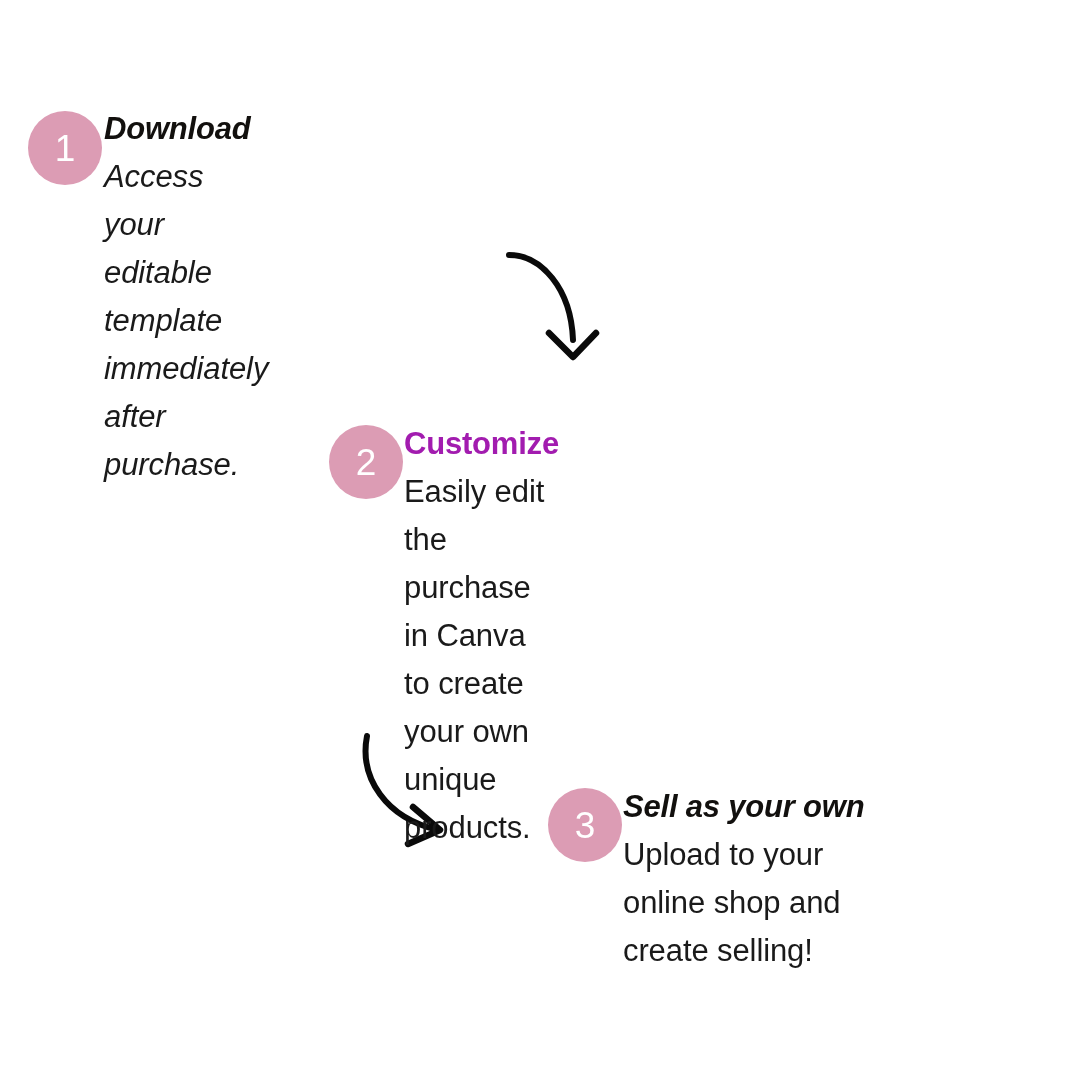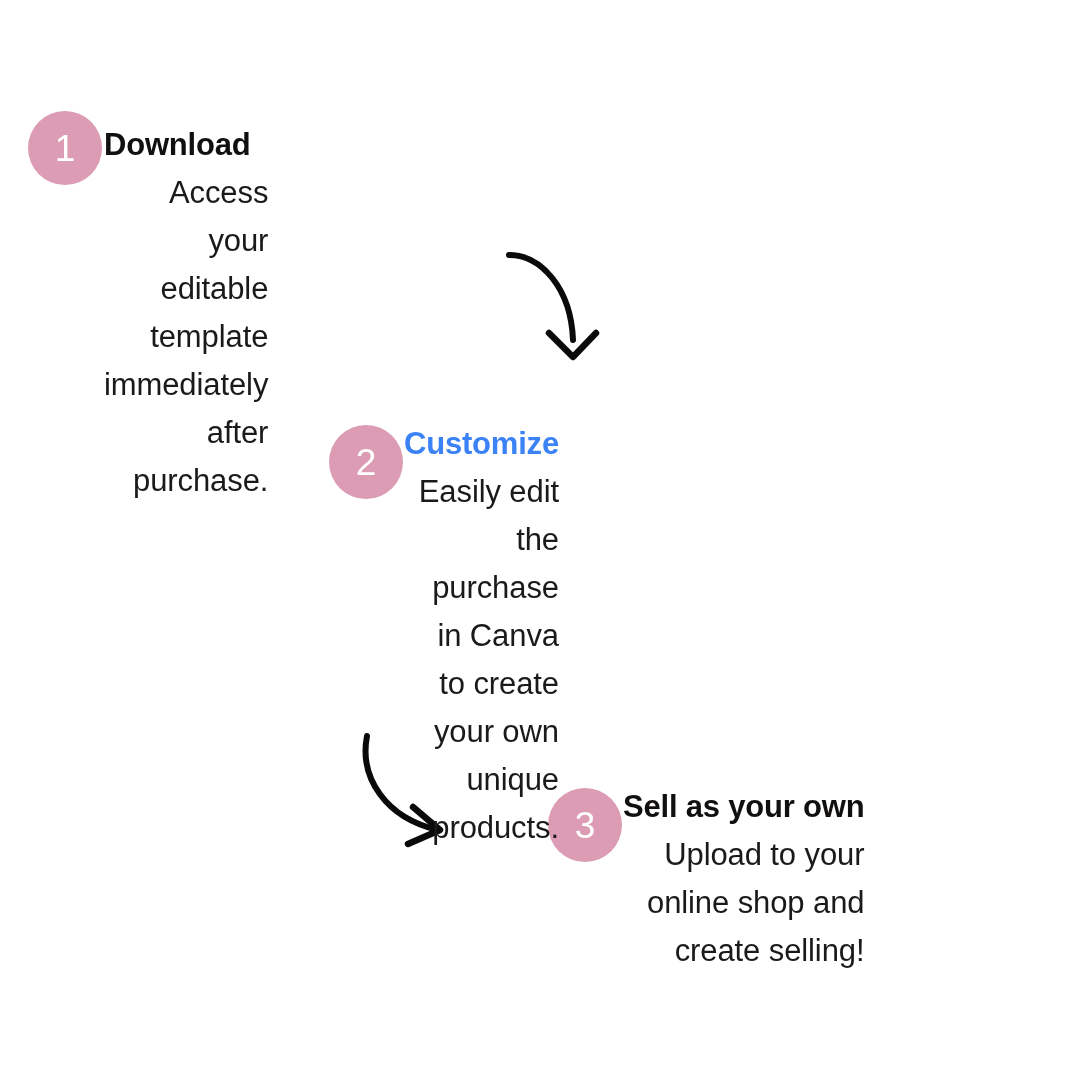--- a/index.html
+++ b/index.html
@@ -61,27 +61,26 @@
   }
   .step-body {
     margin: 0;
     font-size: 31px;
     font-weight: 400;
     color: #1a1a1a;
     line-height: 48px;
     letter-spacing: -0.1px;
     font-family: "Liberation Sans", sans-serif;
     white-space: pre-line;
-    text-align: right;
   }
 
   
   #step-1 { left: 0; top: 0; }
   #step-1 .step-badge { left: 28px;  top: 111px; }
-  #step-1 .step-text  { left: 104px; top: 121px; }
+  #step-1 .step-text  { left: 104px; top: 105px; font-style: italic; }
 
   #step-2 { left: 0; top: 0; }
   #step-2 .step-badge { left: 329px; top: 425px; }
   #step-2 .step-text  { left: 404px; top: 420px; }
 
   #step-3 { left: 0; top: 0; }
   #step-3 .step-badge { left: 548px; top: 788px; }
   #step-3 .step-text  { left: 623px; top: 783px; }
 
   
@@ -119,38 +118,38 @@
   <svg class="arrow" id="arrow-1" width="140" height="135" viewBox="0 0 140 135">
     <path d="M14 15 C 46 15, 76 48, 78 100" stroke-width="6" stroke="#0a0a0a"></path>
     <path d="M54 93 L 78 117 L 101 93" stroke-width="6.5" stroke="#0a0a0a"></path>
   </svg>
 
   <div class="step" id="step-2">
     <div class="step-badge" style="background: rgb(220, 156, 180);">
       <span class="step-badge-number">2</span>
     </div>
     <div class="step-text">
-      <h2 class="step-title" style="color: #3b82f6; text-align: center;">Customize</h2>
+      <h2 class="step-title" style="color: #a21caf; text-align: center;">Customize</h2>
       <p class="step-body">Easily edit the
 purchase in Canva
 to create your own
 unique products.</p>
     </div>
   </div>
 
   <svg class="arrow" id="arrow-2" width="130" height="140" viewBox="0 0 130 140">
     <path d="M17 16 C 9 58, 36 98, 88 110" stroke-width="6" stroke="#0a0a0a"></path>
     <path d="M63 87 L 90 110 L 58 124" stroke-width="6.5" stroke="#0a0a0a"></path>
   </svg>
 
   <div class="step" id="step-3">
     <div class="step-badge" style="background: rgb(220, 156, 180);">
       <span class="step-badge-number">3</span>
     </div>
     <div class="step-text">
-      <h2 class="step-title" style="color: rgb(18, 16, 14);">Sell as your own</h2>
+      <h2 class="step-title" style="color: rgb(18, 16, 14); font-style: italic;">Sell as your own</h2>
       <p class="step-body">Upload to your
 online shop and
 create selling!</p>
     </div>
   </div>
 
 </div>
 
 </body></html>

